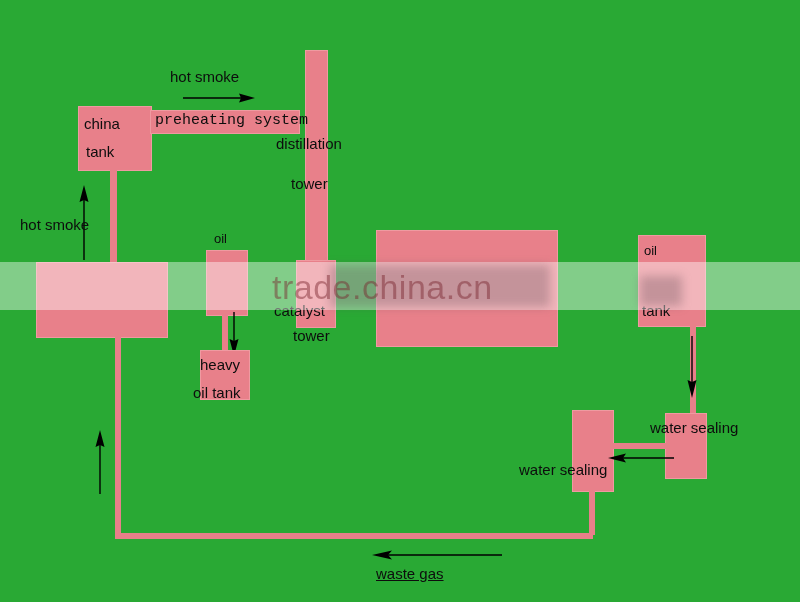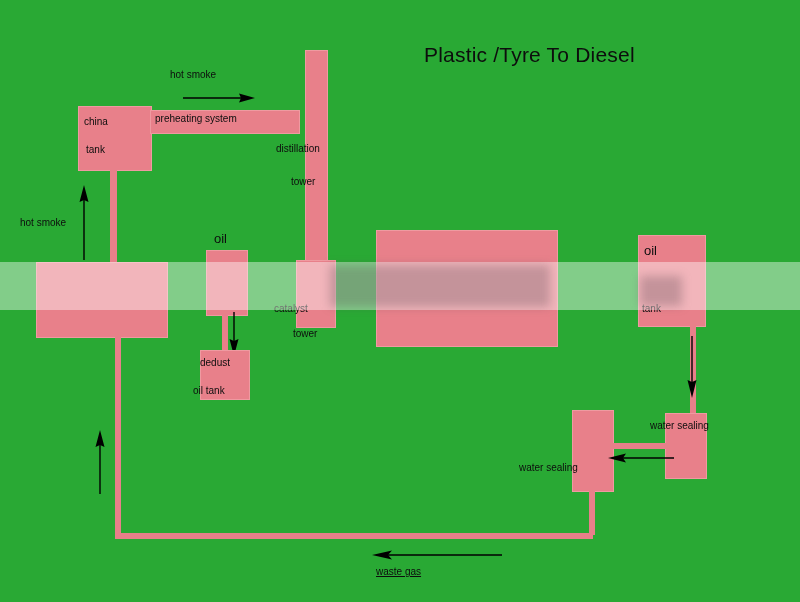--- a/index.html
+++ b/index.html
@@ -25,21 +25,21 @@
   
   .eq, .pipe {
     position: absolute;
     background: #e8808a;
   }
   .eq { border: 1px solid #ef9aa1; }
   
   .lbl {
     position: absolute;
     color: #0d0d0d;
-    font-size: 10px;
+    font-size: 15px;
     line-height: 1.1;
     white-space: nowrap;
   }
   .lbl.big {
     font-size: 21px;
     letter-spacing: .2px;
   }
   .lbl.sm { font-size: 13px; }
   
   .arrow {
@@ -72,38 +72,37 @@
     pointer-events: none;
   }
 </style>
 </head>
 <body>
 
 <div id="stage">
 
   <div class="bg"></div>
 
-  <div class="lbl big" style="left:424px; top:43px;">Plastic /Tyre  To Diesel</div>
 
   <div class="eq" style="left:305px; top:50px; width:21px; height:275px;"></div>
-  <div class="lbl" style="left:276px; top:143px;">distillation</div>
+  <div class="lbl" style="left:276px; top:136px;">distillation</div>
   <div class="lbl" style="left:291px; top:176px;">tower</div>
 
   <div class="eq" style="left:296px; top:260px; width:38px; height:66px;"></div>
   <div class="lbl" style="left:274px; top:303px;">catalyst</div>
   <div class="lbl" style="left:293px; top:328px;">tower</div>
 
   <div class="eq" style="left:78px; top:106px; width:72px; height:63px;"></div>
   <div class="lbl" style="left:84px; top:116px;">china</div>
   <div class="lbl" style="left:86px; top:144px;">tank</div>
 
   <div class="pipe" style="left:110px; top:169px; width:7px; height:95px;"></div>
 
   <div class="eq" style="left:150px; top:110px; width:148px; height:22px;"></div>
-  <div class="lbl" style="left:155px; top:113px;">preheating system</div>
+  <div class="lbl" style="left:155px; top:113px;font-family:Liberation Mono, monospace;">preheating system</div>
 
   <svg class="arrow" style="left:183px; top:92px;" width="74" height="12">
     <line x1="0" y1="6" x2="62" y2="6"></line>
     <polygon points="72,6 56,1.5 58,6 56,10.5"></polygon>
   </svg>
   <div class="lbl" style="left:170px; top:69px;">hot smoke</div>
 
   <div class="eq" style="left:36px; top:262px; width:130px; height:74px;"></div>
 
   <svg class="arrow" style="left:78px; top:185px;" width="12" height="75">
@@ -115,21 +114,21 @@
   <div class="lbl sm" style="left:214px; top:232px;">oil</div>
   <div class="eq" style="left:206px; top:250px; width:40px; height:64px;"></div>
 
   <div class="pipe" style="left:222px; top:314px; width:6px; height:38px;"></div>
   <svg class="arrow" style="left:228px; top:312px;" width="12" height="44">
     <line x1="6" y1="0" x2="6" y2="32"></line>
     <polygon points="6,44 1.5,27 6,29 10.5,27"></polygon>
   </svg>
 
   <div class="eq" style="left:200px; top:350px; width:48px; height:48px;"></div>
-  <div class="lbl" style="left:200px; top:357px;">dedust</div>
+  <div class="lbl" style="left:200px; top:357px;">heavy</div>
   <div class="lbl" style="left:193px; top:385px;text-align:right;">oil tank</div>
 
   <div class="eq" style="left:376px; top:230px; width:180px; height:115px;"></div>
 
   <div class="eq" style="left:638px; top:235px; width:66px; height:90px;"></div>
   <div class="lbl sm" style="left:644px; top:244px;">oil</div>
   <div class="lbl" style="left:642px; top:303px;">tank</div>
 
   <div class="pipe" style="left:690px; top:325px; width:6px; height:91px;"></div>
   <svg class="arrow" style="left:686px; top:336px;" width="12" height="62">
@@ -162,14 +161,15 @@
 
   <svg class="arrow" style="left:372px; top:549px;" width="130" height="12">
     <line x1="130" y1="6" x2="16" y2="6"></line>
     <polygon points="0,6 20,1.5 16,6 20,10.5"></polygon>
   </svg>
   <div class="lbl" style="left:376px; top:566px;text-decoration:underline;">waste gas</div>
 
   <div class="wm-band" style="top:262px; height:48px;"></div>
   <div class="wm-blur" style="left:330px; top:265px; width:220px; height:42px;"></div>
   <div class="wm-blur" style="left:640px; top:276px; width:42px; height:30px;"></div>
+  <div class="wm-text" style="left:272px; top:268px;">trade.china.cn</div>
 
 </div>
 
 </body></html>

